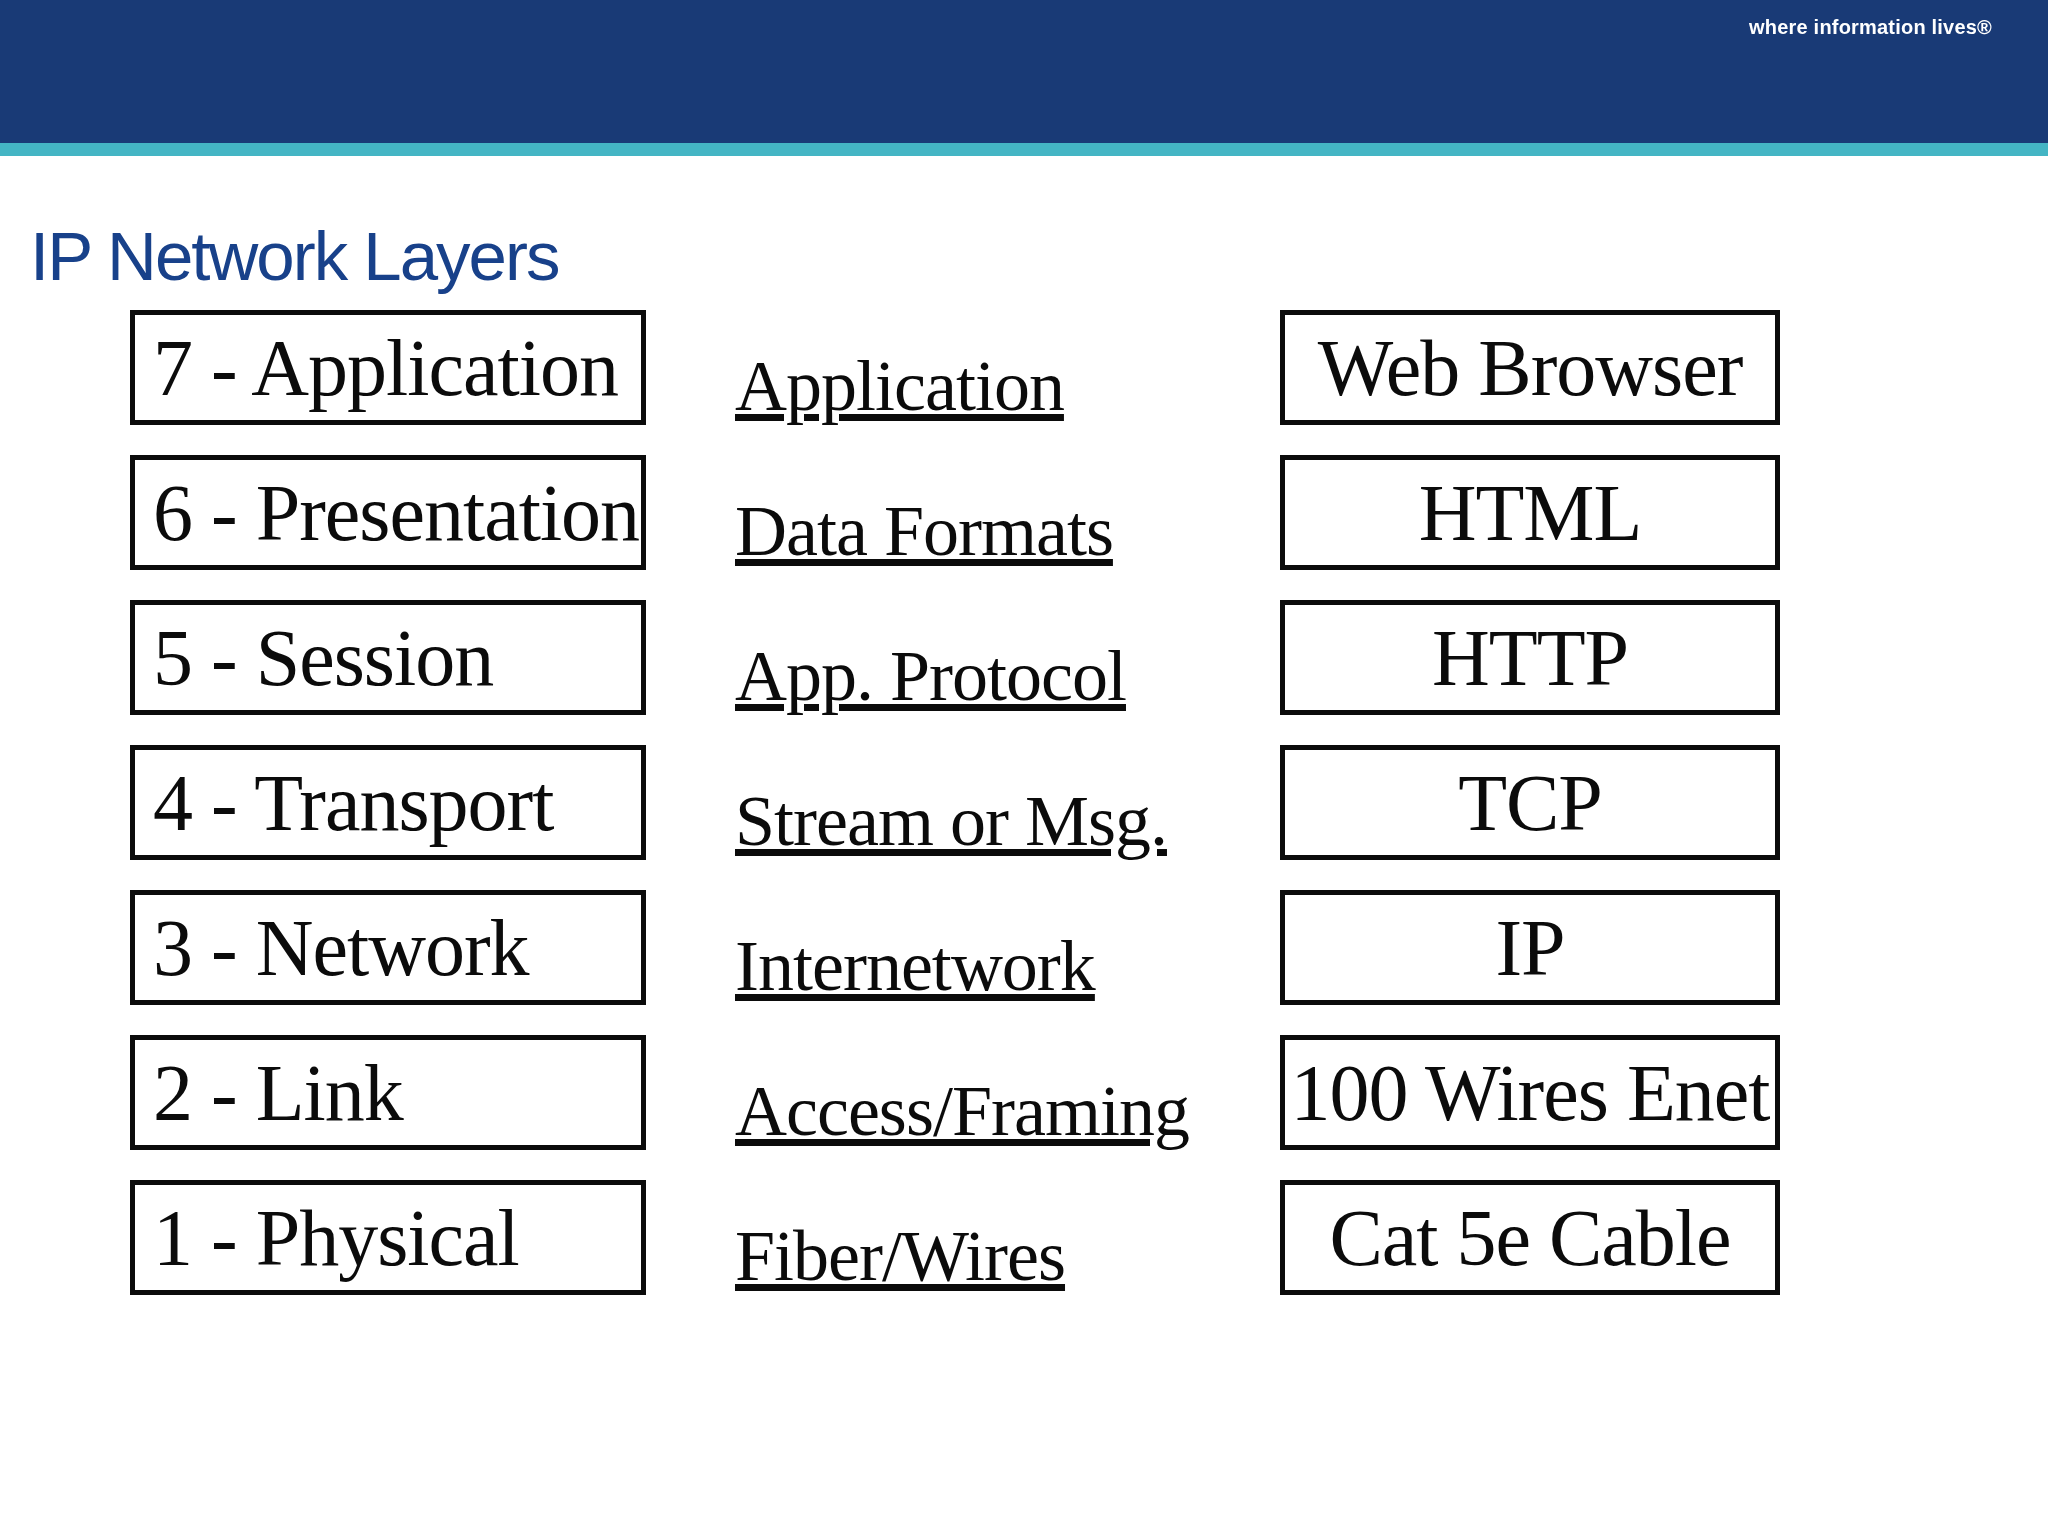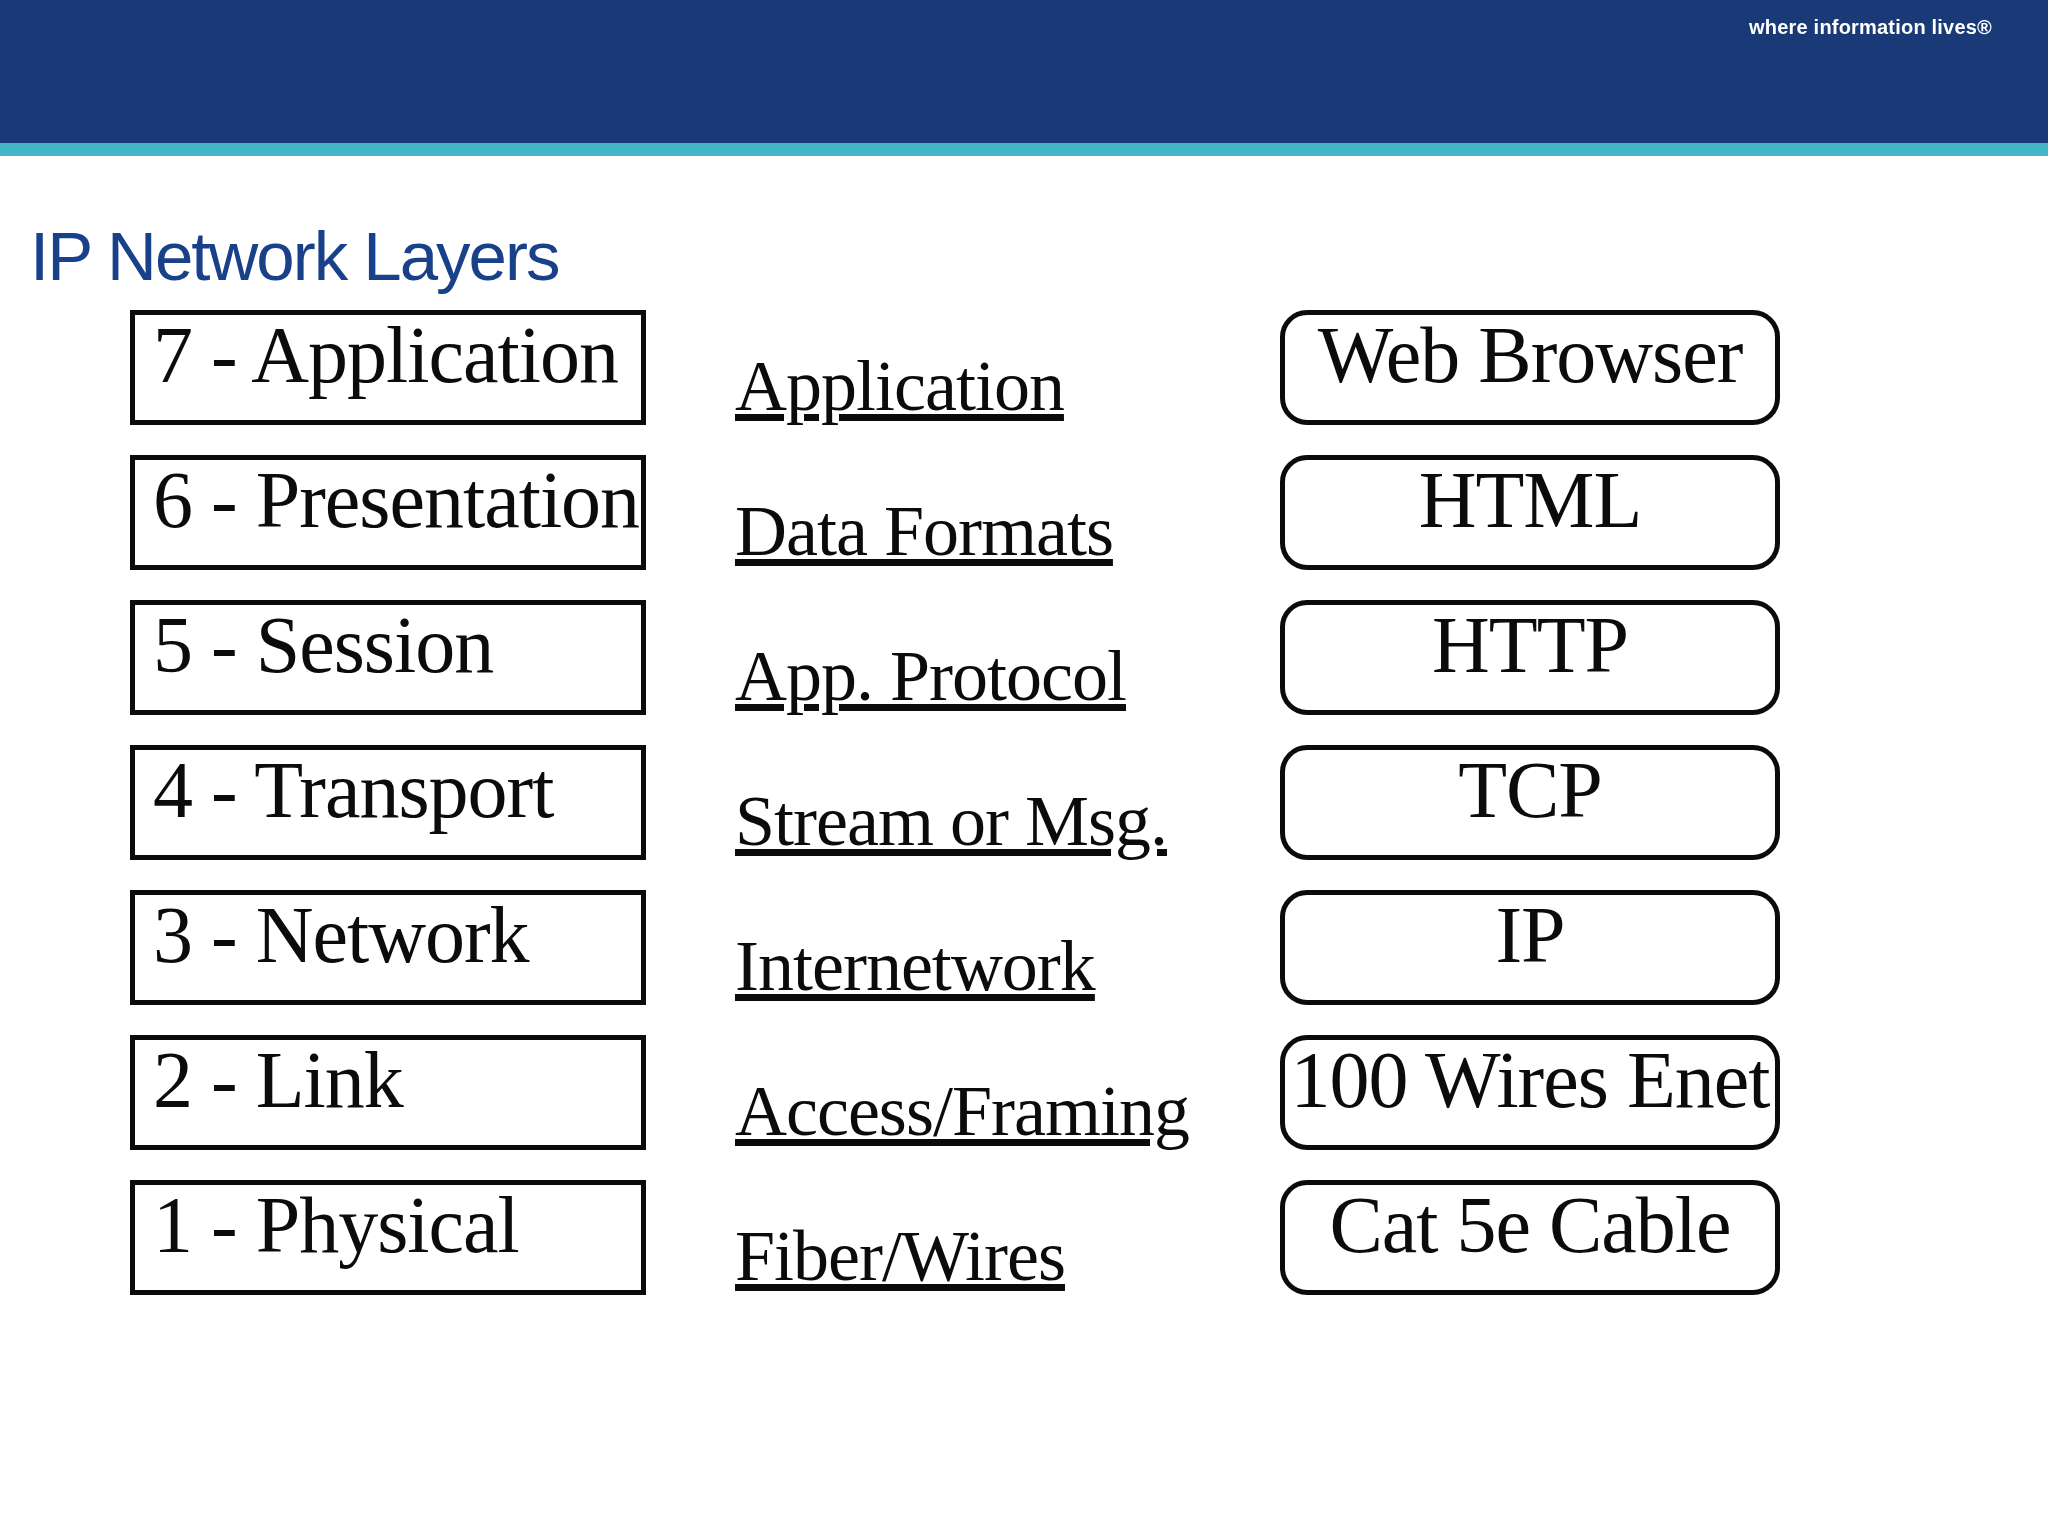--- a/index.html
+++ b/index.html
@@ -97,33 +97,32 @@
     width: 1650px;
     height: 115px;
   }
   .layer-box, .example-box {
     position: absolute;
     top: 0;
     height: 115px;
     border: 5px solid #0b0b0b;
     background: #ffffff;
     display: flex;
-    align-items: flex-start;
+    align-items: center;
   }
   .layer-box {
     left: 0;
     width: 516px;
     padding-left: 18px;
     justify-content: flex-start;
   }
   .example-box {
     left: 1150px;
     width: 500px;
     justify-content: center;
-    border-radius: 27px;
   }
   .box-text {
     font-size: 80px;
     letter-spacing: -1px;
     line-height: 1;
     white-space: nowrap;
   }
   .desc {
     position: absolute;
     left: 605px;

